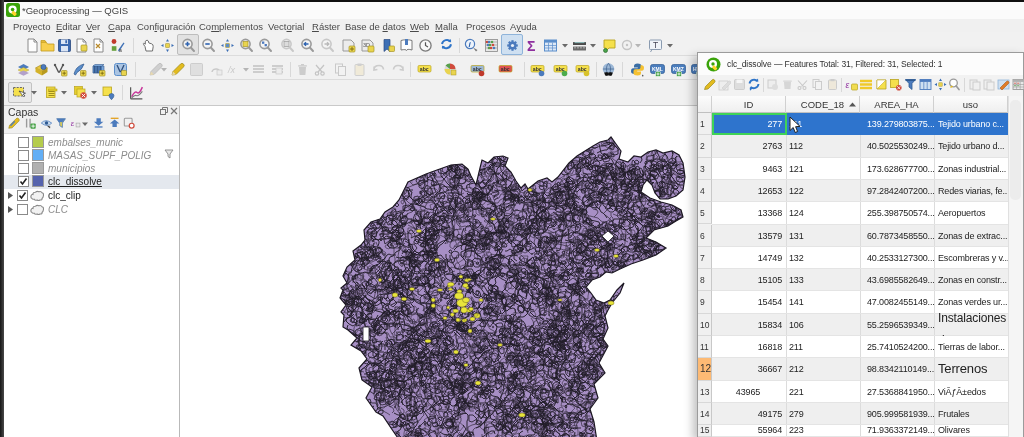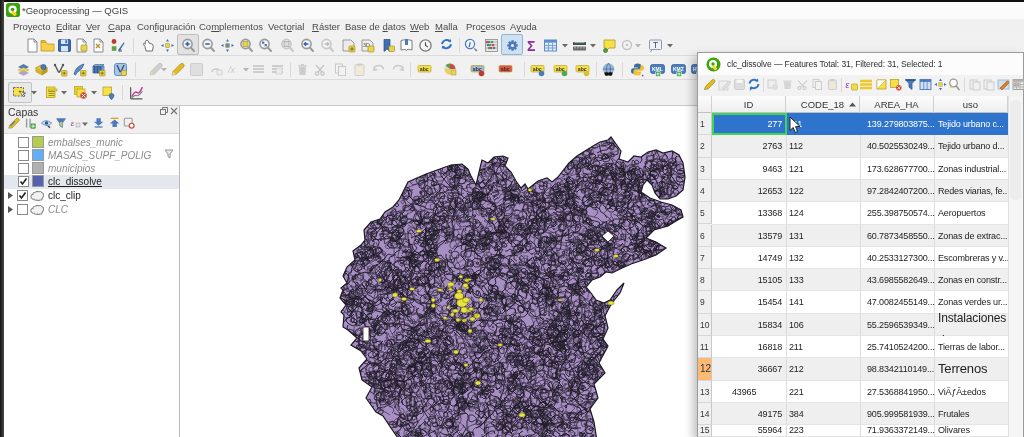--- a/index.html
+++ b/index.html
@@ -1097,32 +1097,32 @@
 <div class="abs" style="left:712px;top:358.3px;width:70px;height:22.3px;text-align:right;font-size:9px;letter-spacing:-0.15px;color:#222;line-height:22.3px">36667</div>
 <div class="abs" style="left:789px;top:358.3px;font-size:9px;letter-spacing:-0.15px;color:#222;line-height:22.3px;height:22.3px">212</div>
 <div class="abs" style="left:867px;top:358.3px;font-size:9px;letter-spacing:-0.15px;color:#222;line-height:22.3px;height:22.3px">98.8342110149...</div>
 <div class="abs" style="left:938px;top:358.3px;font-size:13px;letter-spacing:-0.15px;color:#222;line-height:22.3px;height:19px">Terrenos regad...</div>
 <div class="abs" style="left:698px;top:380.6px;width:14px;height:22.3px;background:#f0f0f0;border-right:1px solid #c8c8c8;border-bottom:1px solid #d8d8d8;font-size:8.5px;color:#333;padding-left:2px;line-height:22.3px">13</div>
 <div class="abs" style="left:712px;top:380.6px;width:296px;height:22.3px;background:#ffffff"></div>
 <div class="abs" style="left:786px;top:380.6px;width:1px;height:22.3px;background:#dcdcdc"></div>
 <div class="abs" style="left:860px;top:380.6px;width:1px;height:22.3px;background:#dcdcdc"></div>
 <div class="abs" style="left:934px;top:380.6px;width:1px;height:22.3px;background:#dcdcdc"></div>
 <div class="abs" style="left:712px;top:401.9px;width:296px;height:1px;background:#e4e4e4"></div>
-<div class="abs" style="left:732px;top:380.6px;width:70px;height:22.3px;text-align:left;font-size:9px;letter-spacing:-0.15px;color:#222;line-height:22.3px">43965</div>
+<div class="abs" style="left:713px;top:380.6px;width:70px;height:22.3px;text-align:center;font-size:9px;letter-spacing:-0.15px;color:#222;line-height:22.3px">43965</div>
 <div class="abs" style="left:789px;top:380.6px;font-size:9px;letter-spacing:-0.15px;color:#222;line-height:22.3px;height:22.3px">221</div>
 <div class="abs" style="left:867px;top:380.6px;font-size:9px;letter-spacing:-0.15px;color:#222;line-height:22.3px;height:22.3px">27.5368841950...</div>
 <div class="abs" style="left:938px;top:380.6px;font-size:9px;letter-spacing:-0.15px;color:#222;line-height:22.3px;height:22.3px">ViÃƒÂ±edos</div>
 <div class="abs" style="left:698px;top:402.9px;width:14px;height:22.3px;background:#f0f0f0;border-right:1px solid #c8c8c8;border-bottom:1px solid #d8d8d8;font-size:8.5px;color:#333;padding-left:2px;line-height:22.3px">14</div>
 <div class="abs" style="left:712px;top:402.9px;width:296px;height:22.3px;background:#efefef"></div>
 <div class="abs" style="left:786px;top:402.9px;width:1px;height:22.3px;background:#dcdcdc"></div>
 <div class="abs" style="left:860px;top:402.9px;width:1px;height:22.3px;background:#dcdcdc"></div>
 <div class="abs" style="left:934px;top:402.9px;width:1px;height:22.3px;background:#dcdcdc"></div>
 <div class="abs" style="left:712px;top:424.2px;width:296px;height:1px;background:#e4e4e4"></div>
 <div class="abs" style="left:712px;top:402.9px;width:70px;height:22.3px;text-align:right;font-size:9px;letter-spacing:-0.15px;color:#222;line-height:22.3px">49175</div>
-<div class="abs" style="left:789px;top:402.9px;font-size:9px;letter-spacing:-0.15px;color:#222;line-height:22.3px;height:22.3px">384</div>
+<div class="abs" style="left:789px;top:402.9px;font-size:9px;letter-spacing:-0.15px;color:#222;line-height:22.3px;height:22.3px">279</div>
 <div class="abs" style="left:867px;top:402.9px;font-size:9px;letter-spacing:-0.15px;color:#222;line-height:22.3px;height:22.3px">905.999581939...</div>
 <div class="abs" style="left:938px;top:402.9px;font-size:9px;letter-spacing:-0.15px;color:#222;line-height:22.3px;height:22.3px">Frutales</div>
 <div class="abs" style="left:698px;top:425.2px;width:14px;height:11.8px;background:#f0f0f0;border-right:1px solid #c8c8c8;border-bottom:1px solid #d8d8d8;font-size:8.5px;color:#333;padding-left:2px;line-height:11.8px">15</div>
 <div class="abs" style="left:712px;top:425.2px;width:296px;height:11.8px;background:#ffffff"></div>
 <div class="abs" style="left:786px;top:425.2px;width:1px;height:11.8px;background:#dcdcdc"></div>
 <div class="abs" style="left:860px;top:425.2px;width:1px;height:11.8px;background:#dcdcdc"></div>
 <div class="abs" style="left:934px;top:425.2px;width:1px;height:11.8px;background:#dcdcdc"></div>
 <div class="abs" style="left:712px;top:436.0px;width:296px;height:1px;background:#e4e4e4"></div>
 <div class="abs" style="left:712px;top:425.2px;width:70px;height:11.8px;text-align:right;font-size:9px;letter-spacing:-0.15px;color:#222;line-height:11.8px">55964</div>
 <div class="abs" style="left:789px;top:425.2px;font-size:9px;letter-spacing:-0.15px;color:#222;line-height:11.8px;height:11.8px">223</div>

